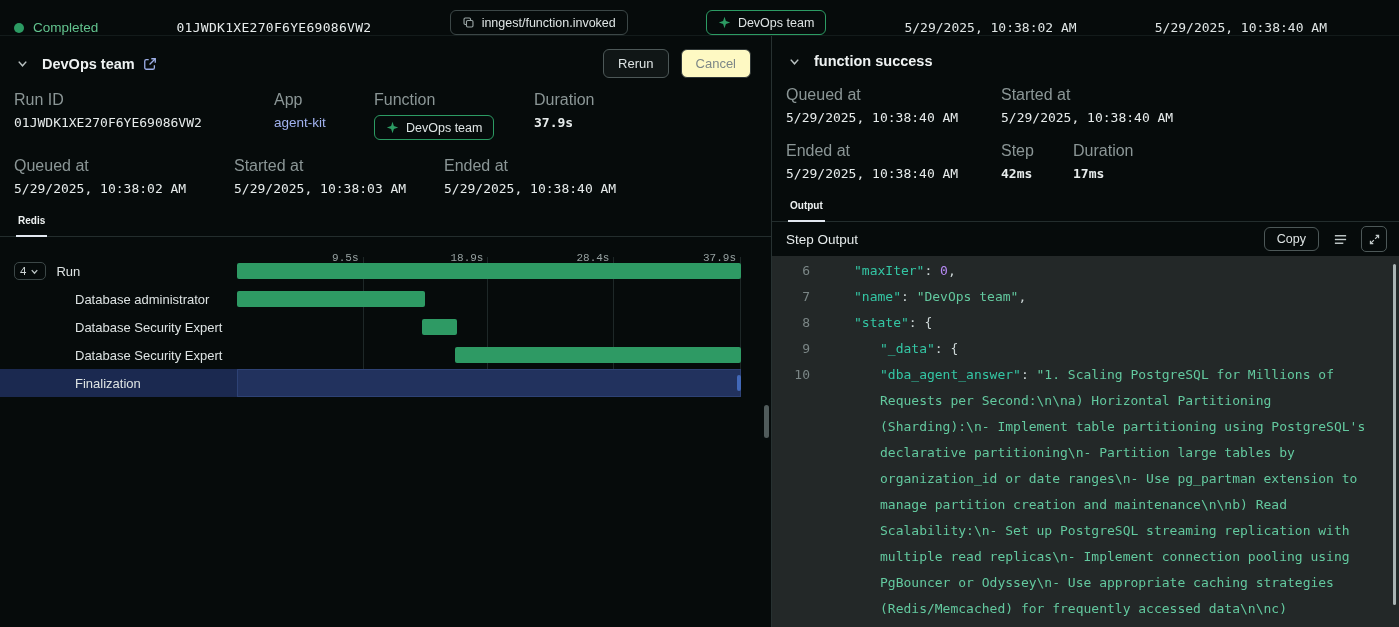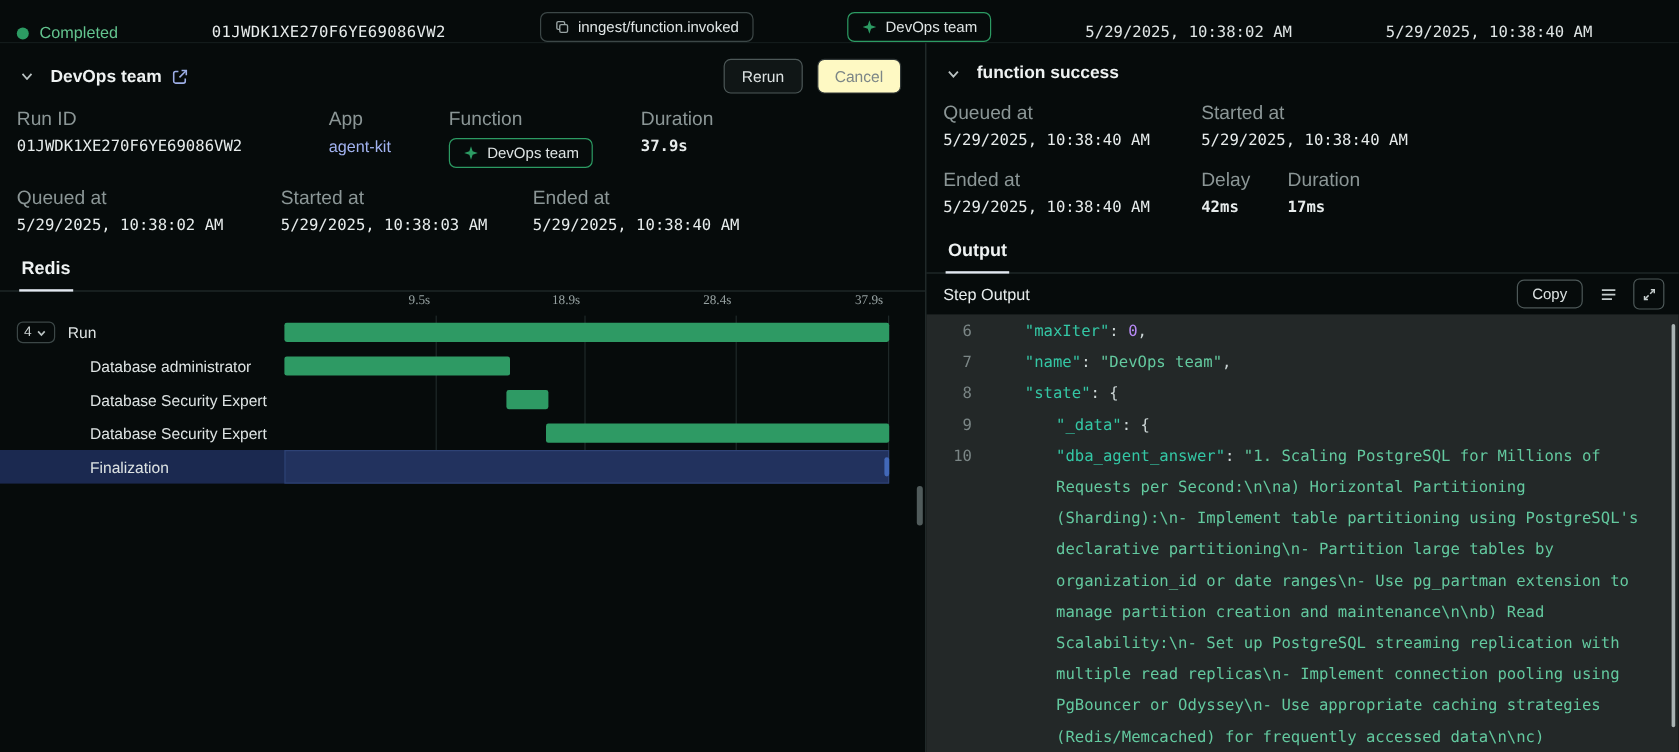--- a/index.html
+++ b/index.html
@@ -53,30 +53,30 @@
   .w220 { width:220px; } .w210 { width:210px; } .w215 { width:215px; } .w72 { width:72px; }
   .flabel { font-size:16px; color:#8b9696; margin-bottom:6px; }
   .fvalue { font-size:13px; color:#e7ecec; }
   .fvalue.bold { font-weight:700; }
   .link { color:#a2b3f0; cursor:pointer; font-size:13.5px; }
   .fields2 { margin-top:17px; }
 
   
   .tabs { margin-top:15px; padding:0 16px; border-bottom:1px solid #232d2d; }
   .tab {
-    display:inline-block; padding:4px 2px 9px; font-size:15px; font-weight:600;
+    display:inline-block; padding:4px 2px 9px; font-size:10px; font-weight:600;
     color:#eef2f2; border-bottom:2px solid #e2e8f0; margin-bottom:-1px; cursor:pointer;
   }
 
   
   .trace { position:relative; }
   .trace-ticks { position:relative; height:20px; margin-left:237px; width:504px; }
   .tick {
-    position:absolute; top:1px; transform:translateX(calc(-100% - 5px));
-    font-family:Liberation Serif, serif; font-size:11px; color:#96a1a1;
+    position:absolute; top:15px; transform:translateX(calc(-100% - 5px));
+    font-family:Liberation Mono, monospace; font-size:11px; color:#96a1a1;
   }
   .trace-body { position:relative; }
   .gridlayer { position:absolute; left:237px; top:0; width:504px; height:100%; pointer-events:none; }
   .gline { position:absolute; top:0; bottom:0; width:1px; background:#1e2828; transform:translateX(-1px); }
   .trow { display:flex; height:28px; align-items:stretch; width:741px; cursor:pointer; }
   .tlabel { width:237px; display:flex; align-items:center; padding-left:14px; }
   .trow:not(.root) .tlabel { padding-left:75px; }
   .tname { font-size:13px; color:#dde3e3; white-space:nowrap; }
   .depth-pill {
     display:inline-flex; align-items:center; gap:3px; padding:2px 5px; margin-right:10px;
@@ -316,21 +316,21 @@
         <div class="fvalue mono">5/29/2025, 10:38:40 AM</div>
       </div>
     </div>
 
     <div class="fields fields2">
       <div class="cell w215">
         <div class="flabel">Ended at</div>
         <div class="fvalue mono">5/29/2025, 10:38:40 AM</div>
       </div>
       <div class="cell w72">
-        <div class="flabel">Delay</div>
+        <div class="flabel">Step</div>
         <div class="fvalue mono bold">42ms</div>
       </div>
       <div class="cell">
         <div class="flabel">Duration</div>
         <div class="fvalue mono bold">17ms</div>
       </div>
     </div>
 
     <div class="tabs">
       <span class="tab">Output</span>

